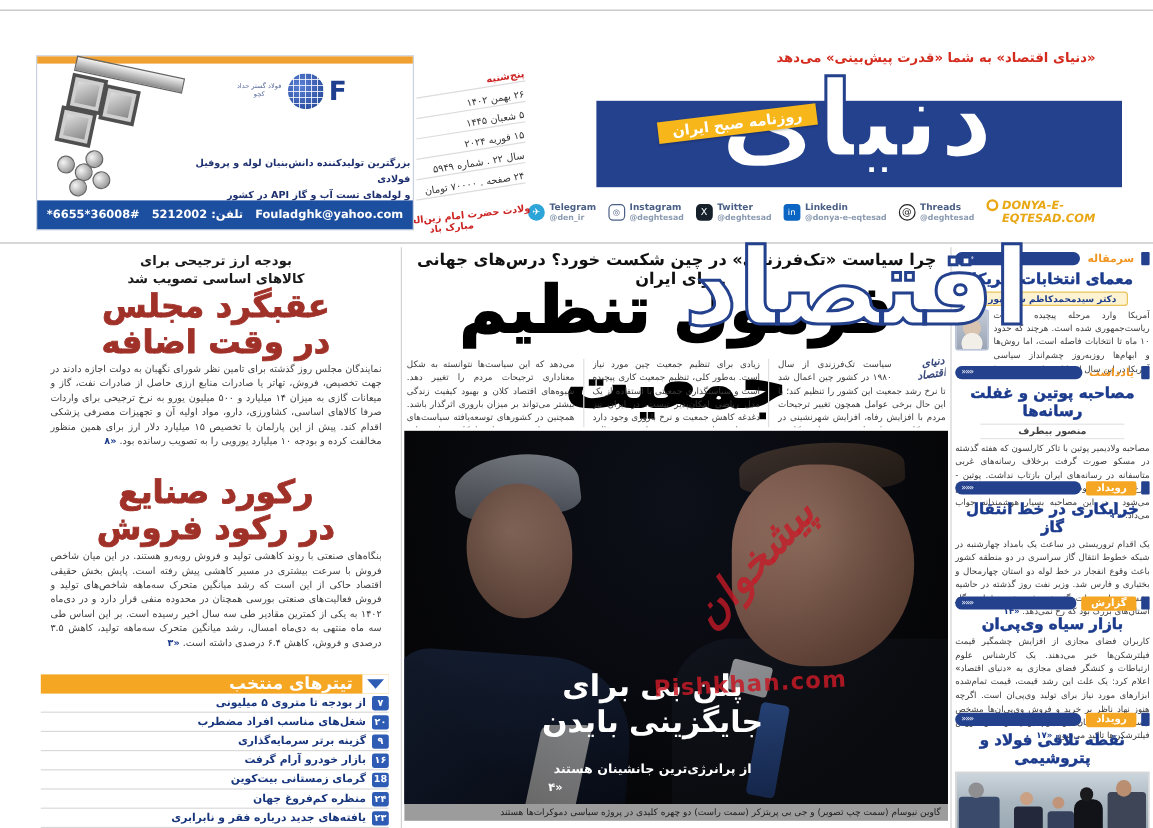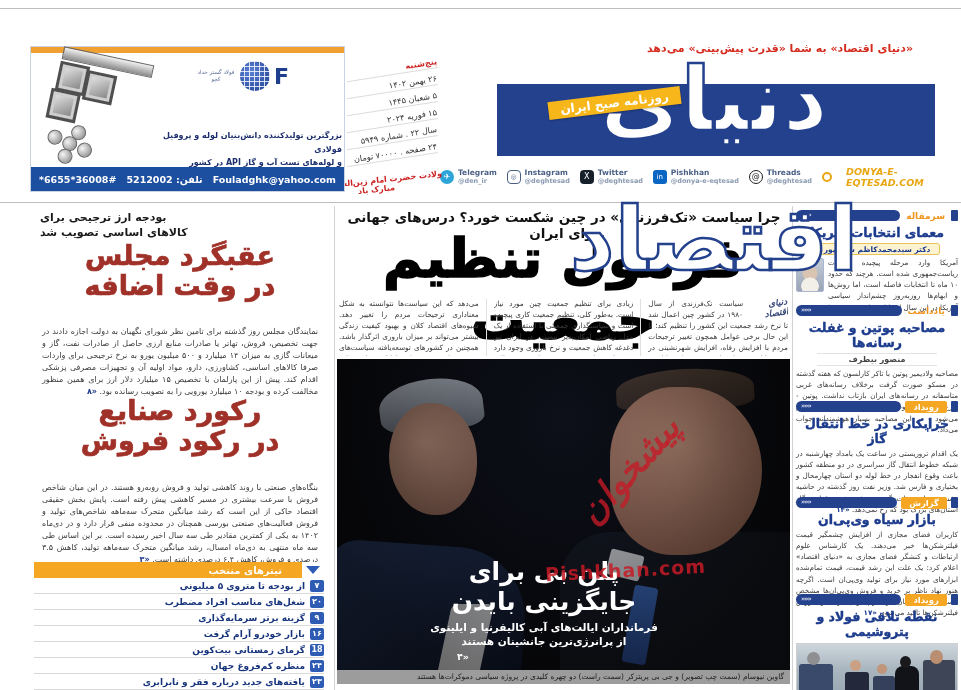--- a/index.html
+++ b/index.html
@@ -14,21 +14,21 @@
   .m-tagline { left:615px; top:42px; width:330px; text-align:center;
     color:#d42b1e; font-weight:bold; font-size:11px; }
   .m-bluebox { left:497px; top:84px; width:438px; height:72px; background:#24418e; }
   .m-title { left:488px; top:30px; width:452px; height:140px; line-height:140px;
     text-align:center; font-size:88px; font-weight:bold; color:#ffffff;
     -webkit-text-stroke:2.5px #24418e; letter-spacing:-4px; z-index:3; }
   .m-ribbon { left:548px; top:94px; background:#f7b71a; color:#fff; font-weight:bold;
     font-size:12px; padding:2px 12px; transform:rotate(-7deg); z-index:4;
     box-shadow:0 1px 2px rgba(0,0,0,.25); }
   .m-website { left:822px; top:166px; width:136px; direction:ltr; display:flex;
-    align-items:center; gap:14px; color:#e8a713; font-weight:bold; font-style:italic;
+    align-items:flex-start; gap:3px; color:#e8a713; font-weight:bold; font-style:italic;
     font-size:9.5px; }
   .m-website .ring { width:10px; height:10px; border:2px solid #e8a713; border-radius:50%; flex:0 0 auto; }
   .social { left:440px; top:163px; width:372px; height:28px; direction:ltr;
     display:flex; justify-content:space-between; align-items:center; }
   .soc { display:flex; align-items:center; gap:4px; direction:ltr; }
   .soc .ic { width:14px; height:14px; border-radius:50%; display:flex; align-items:center;
     justify-content:center; font-size:8px; color:#fff; flex:0 0 auto; }
   .soc .tx { display:flex; flex-direction:column; line-height:1.1; }
   .soc .nm { font-size:7.5px; font-weight:bold; color:#4a5f85; }
   .soc .hd { font-size:6.5px; color:#8a9ab0;font-weight:bold; }
@@ -70,34 +70,34 @@
   .pipes { position:absolute; left:8px; top:12px; width:118px; height:104px; transform:rotate(-6deg); }
   .sq { position:absolute; width:30px; height:30px; transform:rotate(18deg);
     background:linear-gradient(145deg,#ededed,#7a7a7a); border:3px solid #4f4f4f;
     box-shadow:inset 0 0 0 3px #cfcfcf; }
   .bar { position:absolute; width:92px; height:13px; transform:rotate(18deg);
     background:linear-gradient(#f2f2f2,#8a8a8a); border:1px solid #666; }
   .rod { position:absolute; width:15px; height:15px; border-radius:50%; border:1px solid #666;
     background:radial-gradient(circle at 35% 35%, #f4f4f4, #7d7d7d); }
 
   
-  .lc-kicker { left:40px; top:211px; width:280px; text-align:left; font-weight:bold;
+  .lc-kicker { left:40px; top:211px; width:280px; text-align:center; font-weight:bold;
     font-size:11px; line-height:1.35; color:#1a1a1a; }
   .red-head { color:#a03129; font-weight:bold; text-align:center;
     -webkit-text-stroke:.7px #a03129; line-height:1.1; }
   .lc-head1 { left:40px; top:241px; width:280px; font-size:27px; }
   .lc-head2 { left:40px; top:396px; width:280px; font-size:27px; }
-  .smallbody { font-size:8px; text-align:justify; line-height:1.5; color:#3a3a3a;margin-top:24px; }
+  .smallbody { font-size:8px; text-align:justify; line-height:1.5; color:#3a3a3a; }
   .lc-body1 { left:42px; top:302px; width:276px; height:88px; }
   .lc-body2 { left:42px; top:458px; width:276px; height:100px; }
   .pref { color:#1c3b8d; font-weight:bold; }
   .sel-header { left:34px; top:562px; width:290px; height:16px; background:#f5a623;
     display:flex; align-items:center; }
-  .sel-header .lbl { flex:1; text-align:right; padding-right:20px; color:#fff;
-    font-weight:bold; font-size:10px; }
+  .sel-header .lbl { flex:1; text-align:right; padding-right:8px; color:#fff;
+    font-weight:bold; font-size:14px; }
   .sel-header .chev { width:22px; height:16px; background:#fff; display:flex;
     align-items:center; justify-content:center; }
   .sel-header .chev i { width:0; height:0; border-left:7px solid transparent;
     border-right:7px solid transparent; border-top:8px solid #2e5cb5; display:block; }
   .sel-list { left:34px; top:578px; width:290px; }
   .sel-item { display:flex; align-items:center; gap:5px; height:16px;
     border-bottom:1px solid #dadada; }
   .sel-item .num { width:14px; height:12px; background:#2e5cb5; color:#fff;
     font-size:8px; font-weight:bold; text-align:center; line-height:12px;
     border-radius:2px; flex:0 0 auto; }
@@ -216,21 +216,21 @@
   <div class="soc">
     <span class="ic ic-tw">X</span>
     <span class="tx">
         <span class="nm">Twitter</span>
         <span class="hd">@deghtesad</span>
       </span>
   </div>
   <div class="soc">
     <span class="ic ic-li">in</span>
     <span class="tx">
-        <span class="nm">Pishkhan</span>
+        <span class="nm">Linkedin</span>
         <span class="hd">@donya-e-eqtesad</span>
       </span>
   </div>
   <div class="soc">
     <span class="ic ic-th">@</span>
     <span class="tx">
         <span class="nm">Threads</span>
         <span class="hd">@deghtesad</span>
       </span>
   </div>
@@ -360,21 +360,20 @@
   <div class="ph newsom-hair"></div>
   <div class="ph newsom-face"></div>
   <div class="ph pritz-suit"></div>
   <div class="ph pritz-collar"></div>
   <div class="ph pritz-tie"></div>
   <div class="ph pritz-hair"></div>
   <div class="ph pritz-face"></div>
   <div class="ph ph-shade"></div>
   <div class="ov-t ov-title2">جایگزینی بایدن</div>
   <div class="ov-t ov-title1">پلن بی برای</div>
-  <div class="ov-t ov-sub1">فرمانداران ایالت‌های آبی کالیفرنیا و ایلینوی</div>
   <div class="ov-t ov-sub2">از پرانرژی‌ترین جانشینان هستند</div>
   <div class="ov-ref">«۴</div>
   <div class="stamp-fa">پیشخوان</div>
   <div class="stamp-en">Pishkhan.com</div>
 </div>
 <div class="abs caption">گاوین نیوسام (سمت چپ تصویر) و جی بی پریتزکر (سمت راست) دو چهره کلیدی در پروژه سیاسی دموکرات‌ها هستند</div>
 
 <div class="sb" style="top:209px;">
   <div class="tagrow">
     <span class="endsq"></span>

